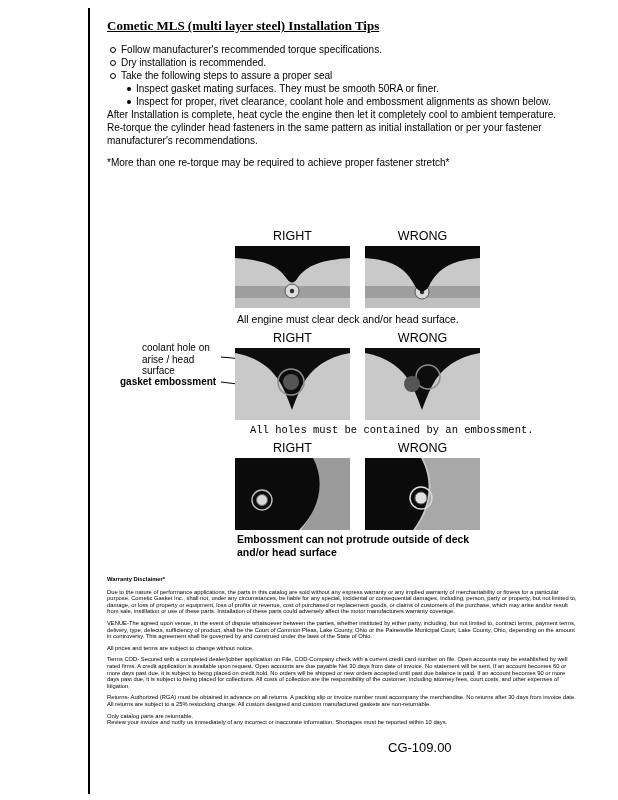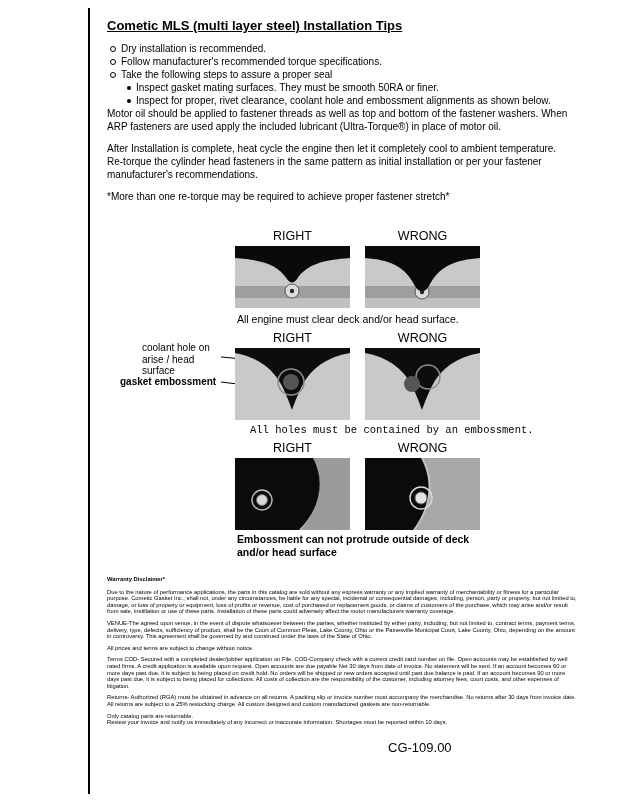--- a/index.html
+++ b/index.html
@@ -2,21 +2,21 @@
 <html><head>
 <meta charset="utf-8">
 <style>
   html,body{margin:0;padding:0;background:#ffffff;}
   .page{
     position:relative;width:618px;height:800px;background:#ffffff;
     font-family:"Liberation Sans",sans-serif;color:#000;overflow:hidden;
   }
   .spine{position:absolute;left:88px;top:8px;width:2px;height:786px;background:#000;}
   .content{position:absolute;left:107px;top:18px;width:462px;}
-  .title{font-size:13px;font-weight:bold;text-decoration:underline;margin:0 0 9px 0;}
+  .title{font-size:13px;font-weight:bold;text-decoration:underline;margin:0 0 9px 0;font-family:Liberation Serif, serif;}
   .bullet{display:flex;font-size:10px;line-height:13px;}
   .b-ring{width:4px;height:4px;border:1px solid #000;border-radius:50%;margin:4px 5px 0 3px;flex:none;}
   .b-dot{width:4px;height:4px;background:#000;border-radius:50%;margin:4.5px 5px 0 3px;flex:none;}
   .sub{margin-left:17px;}
   .h2{font-size:11.5px;font-weight:bold;margin:11px 0 9px 0;}
   .para{font-size:10px;line-height:13px;margin:0 0 9px 0;}
   .note{font-size:10px;line-height:13px;margin:7px 0 0 0;}
 
   .diag-label{position:absolute;width:115px;text-align:center;font-size:12.5px;}
   .diag{position:absolute;width:115px;line-height:0;}
@@ -37,41 +37,40 @@
 <div class="page">
 
   <div class="spine"></div>
 
   <div class="content">
     <div class="title">Cometic MLS (multi layer steel) Installation Tips</div>
 
     <div>
       <div class="bullet">
         <span class="b-ring"></span>
-        <span>Dry installation is recommended.</span>
+        <span>Follow manufacturer's recommended torque specifications.</span>
       </div>
       <div class="bullet">
         <span class="b-ring"></span>
-        <span>Follow manufacturer's recommended torque specifications.</span>
+        <span>Dry installation is recommended.</span>
       </div>
       <div class="bullet">
         <span class="b-ring"></span>
         <span>Take the following steps to assure a proper seal</span>
       </div>
       <div class="bullet sub">
         <span class="b-dot"></span>
         <span>Inspect gasket mating surfaces.  They must be smooth 50RA or finer.</span>
       </div>
       <div class="bullet sub">
         <span class="b-dot"></span>
         <span>Inspect for proper, rivet clearance, coolant hole and embossment alignments as shown below.</span>
       </div>
     </div>
 
-    <p class="para">Motor oil should be applied to fastener threads as well as top and bottom of the fastener washers. When ARP fasteners are used apply the included lubricant (Ultra-Torque®) in place of motor oil.</p>
     <p class="para">After Installation is complete, heat cycle the engine then let it completely cool to ambient temperature. Re-torque the cylinder head fasteners in the same pattern as initial installation or per your fastener manufacturer's recommendations.</p>
     <p class="note">*More than one re-torque may be required to achieve proper fastener stretch*</p>
   </div>
 
   <div class="diag-label" style="left:235px;top:229px;">RIGHT</div>
   <div class="diag-label" style="left:365px;top:229px;">WRONG</div>
 
   <div class="diag" style="left:235px;top:246px;">
     <svg width="115" height="62" viewBox="0 0 115 62">
       <rect width="115" height="62" fill="#c9c9c9"></rect>

